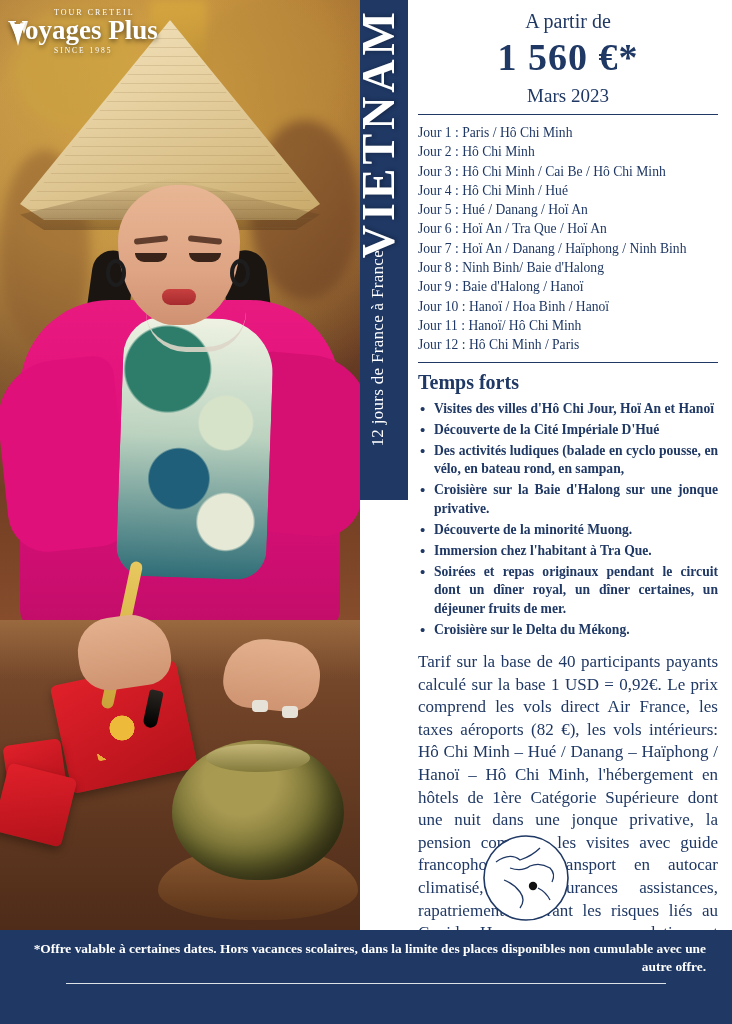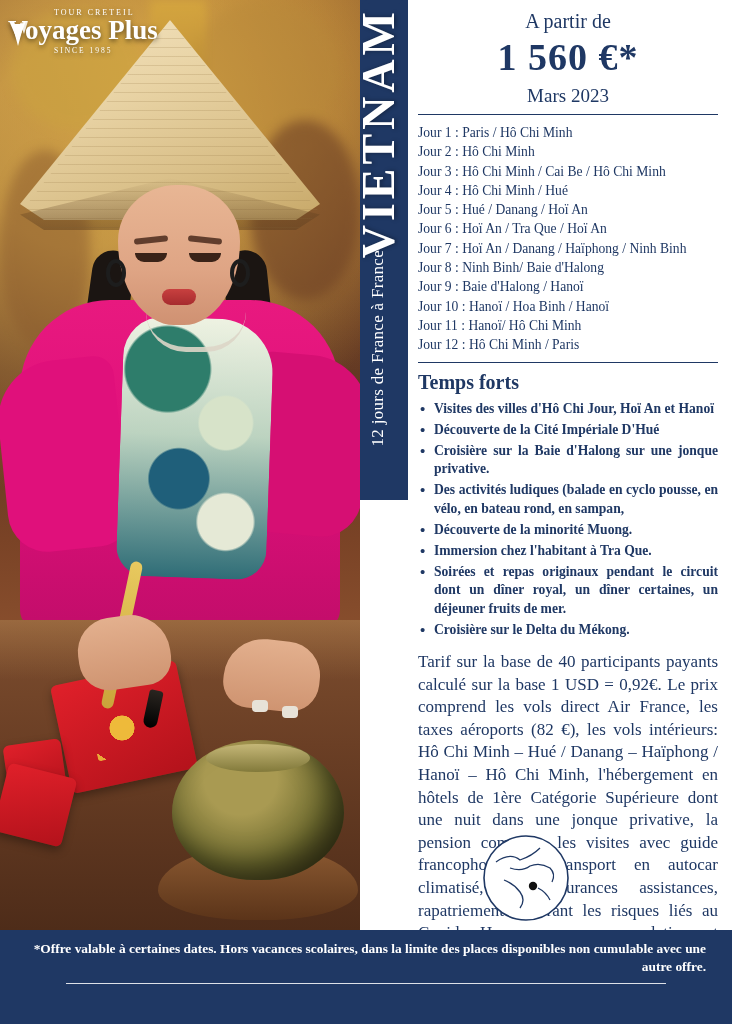--- a/index.html
+++ b/index.html
@@ -369,22 +369,22 @@
       <div>Jour 12 : Hô Chi Minh / Paris</div>
     </div>
 
     <div class="rule"></div>
 
     <div class="section-title">Temps forts</div>
 
     <ul class="highlights">
       <li>Visites des villes d'Hô Chi Jour, Hoï An et Hanoï</li>
       <li>Découverte de la Cité Impériale D'Hué</li>
+      <li>Des activités ludiques (balade en cyclo pousse, en vélo, en bateau rond, en sampan,</li>
       <li>Croisière sur la Baie d'Halong sur une jonque privative.</li>
-      <li>Des activités ludiques (balade en cyclo pousse, en vélo, en bateau rond, en sampan,</li>
       <li>Découverte de la minorité Muong.</li>
       <li>Immersion chez l'habitant à Tra Que.</li>
       <li>Soirées et repas originaux pendant le circuit dont un dîner royal, un dîner certaines, un déjeuner fruits de mer.</li>
       <li>Croisière sur le Delta du Mékong.</li>
     </ul>
 
     <div class="fineprint">Tarif sur la base de 40 participants payants calculé sur la base 1 USD = 0,92€. Le prix comprend les vols direct Air France, les taxes aéroports (82 €), les vols intérieurs: Hô Chi Minh – Hué / Danang – Haïphong / Hanoï – Hô Chi Minh, l'hébergement en hôtels de 1ère Catégorie Supérieure dont une nuit dans une jonque privative, la pension complète, les visites avec guide francophone, le transport en autocar climatisé, les assurances assistances, rapatriement couvrant les risques liés au Covid. Hors assurances annulation et boissons.</div>
   </div>
 
   <div class="globe">

